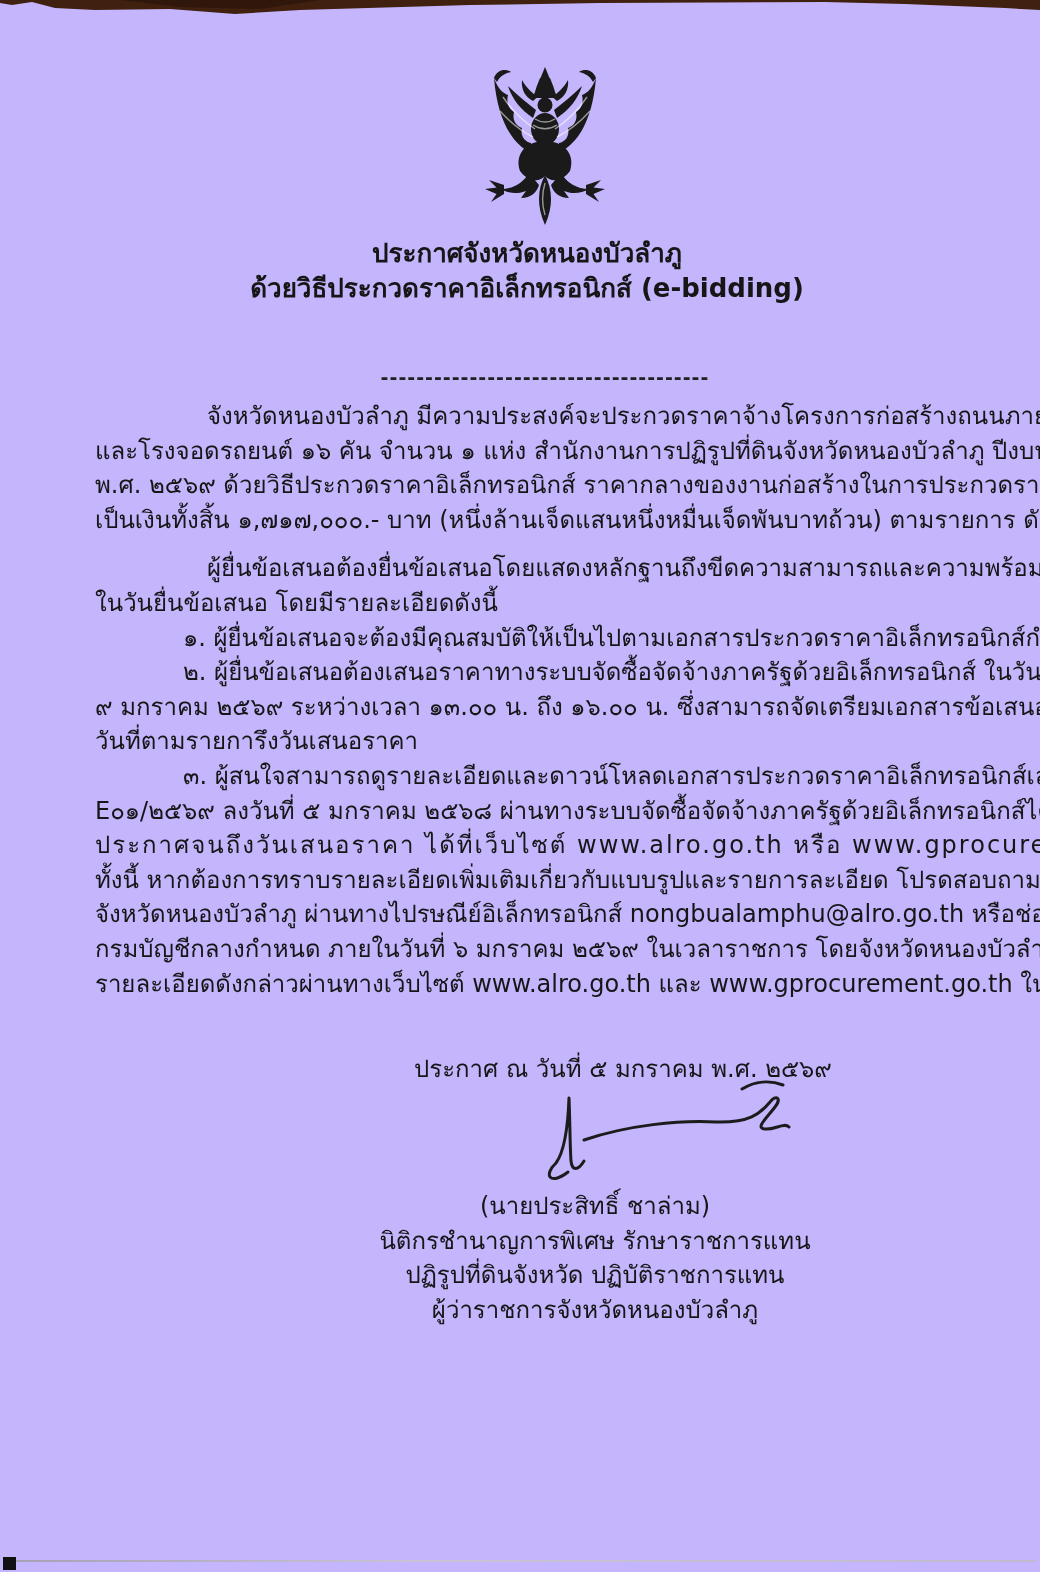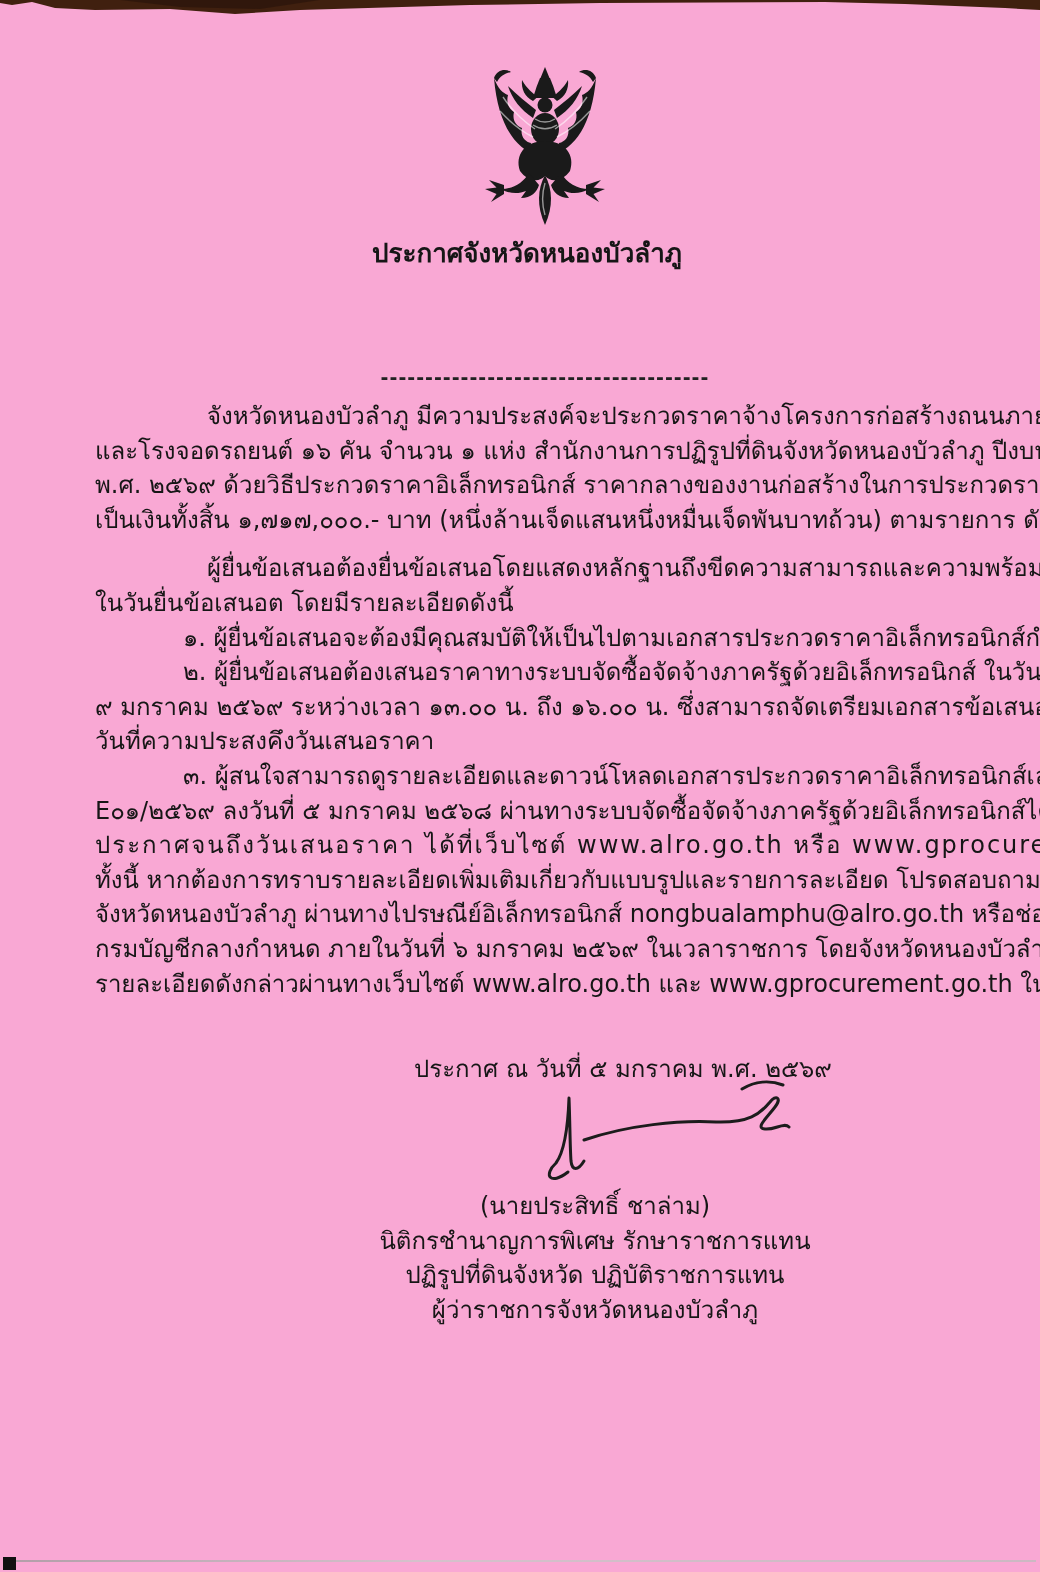--- a/index.html
+++ b/index.html
@@ -1,18 +1,18 @@
 <!DOCTYPE html>
 <html lang="th"><head>
 <meta charset="utf-8">
 <style>
   html,body { margin:0; padding:0; background:#d9d9d9; }
   .page {
     position:relative; width:1040px; height:1572px; margin:0 auto;
-    background:#f9a8d4; overflow:hidden;
+    background:#c4b5fd; overflow:hidden;
     font-family:"DejaVu Sans", sans-serif; color:#161616;
     -webkit-font-smoothing:antialiased;
   }
   
   .top-artifact { position:absolute; top:0; left:0; width:1040px; height:24px; }
   .bottom-line { position:absolute; top:1560px; left:4px; width:1032px; height:2px;
     background:linear-gradient(to right,#9a9a9a,#c9c9c9 40%,#bdbdbd); opacity:.75; }
   .corner-square { position:absolute; left:3px; top:1557px; width:13px; height:13px; background:#111; }
 
   
@@ -78,42 +78,43 @@
       <path d="M106 30 C98 42 86 54 74 62"></path>
       <path d="M109 44 C100 54 88 64 76 70"></path>
       <path d="M54 52 C60 56 68 56 74 52"></path>
       <path d="M52 58 C60 63 68 63 76 58"></path>
       <path d="M64 116 C61 126 61 138 64 148"></path>
     </g>
   </svg>
 
   <div class="header">
     <div class="line">ประกาศจังหวัดหนองบัวลำภู</div>
+    <div class="line">ด้วยวิธีประกวดราคาอิเล็กทรอนิกส์ (e-bidding)</div>
   </div>
 
   <div class="divider">-------------------------------------</div>
 
   <div class="body-text">
     <div>
       <div class="line ind-para">จังหวัดหนองบัวลำภู มีความประสงค์จะประกวดราคาจ้างโครงการก่อสร้างถนนภายในสำนักงาน</div>
       <div class="line">และโรงจอดรถยนต์ ๑๖ คัน จำนวน ๑ แห่ง สำนักงานการปฏิรูปที่ดินจังหวัดหนองบัวลำภู ปีงบประมาณ</div>
       <div class="line">พ.ศ. ๒๕๖๙ ด้วยวิธีประกวดราคาอิเล็กทรอนิกส์ ราคากลางของงานก่อสร้างในการประกวดราคาครั้งนี้</div>
       <div class="line">เป็นเงินทั้งสิ้น ๑,๗๑๗,๐๐๐.- บาท (หนึ่งล้านเจ็ดแสนหนึ่งหมื่นเจ็ดพันบาทถ้วน) ตามรายการ ดังนี้</div>
     </div>
     <div class="gap-before">
       <div class="line ind-para">ผู้ยื่นข้อเสนอต้องยื่นข้อเสนอโดยแสดงหลักฐานถึงขีดความสามารถและความพร้อมที่มีอยู่</div>
-      <div class="line">ในวันยื่นข้อเสนอต โดยมีรายละเอียดดังนี้</div>
+      <div class="line">ในวันยื่นข้อเสนอ โดยมีรายละเอียดดังนี้</div>
     </div>
     <div>
       <div class="line ind-item">๑.  ผู้ยื่นข้อเสนอจะต้องมีคุณสมบัติให้เป็นไปตามเอกสารประกวดราคาอิเล็กทรอนิกส์กำหนด</div>
     </div>
     <div>
       <div class="line ind-item">๒. ผู้ยื่นข้อเสนอต้องเสนอราคาทางระบบจัดซื้อจัดจ้างภาครัฐด้วยอิเล็กทรอนิกส์ ในวันที่</div>
       <div class="line">๙  มกราคม ๒๕๖๙ ระหว่างเวลา ๑๓.๐๐ น. ถึง ๑๖.๐๐ น. ซึ่งสามารถจัดเตรียมเอกสารข้อเสนอได้ตั้งแต่</div>
-      <div class="line">วันที่ความประสงคึงวันเสนอราคา</div>
+      <div class="line">วันที่ตามรายการึงวันเสนอราคา</div>
     </div>
     <div>
       <div class="line ind-item">๓. ผู้สนใจสามารถดูรายละเอียดและดาวน์โหลดเอกสารประกวดราคาอิเล็กทรอนิกส์เลขที่</div>
       <div class="line">E๐๑/๒๕๖๙ ลงวันที่ ๕ มกราคม ๒๕๖๘ ผ่านทางระบบจัดซื้อจัดจ้างภาครัฐด้วยอิเล็กทรอนิกส์ได้ตั้งแต่วันที่</div>
       <div class="line spread">ประกาศจนถึงวันเสนอราคา ได้ที่เว็บไซต์ www.alro.go.th หรือ www.gprocurement.go.th</div>
       <div class="line">ทั้งนี้ หากต้องการทราบรายละเอียดเพิ่มเติมเกี่ยวกับแบบรูปและรายการละเอียด โปรดสอบถามมายัง</div>
       <div class="line">จังหวัดหนองบัวลำภู ผ่านทางไปรษณีย์อิเล็กทรอนิกส์ nongbualamphu@alro.go.th หรือช่องทางตามที่</div>
       <div class="line">กรมบัญชีกลางกำหนด ภายในวันที่ ๖ มกราคม ๒๕๖๙ ในเวลาราชการ โดยจังหวัดหนองบัวลำภู จะชี้แจง</div>
       <div class="line">รายละเอียดดังกล่าวผ่านทางเว็บไซต์ www.alro.go.th และ www.gprocurement.go.th ในวันที่</div>
     </div>

